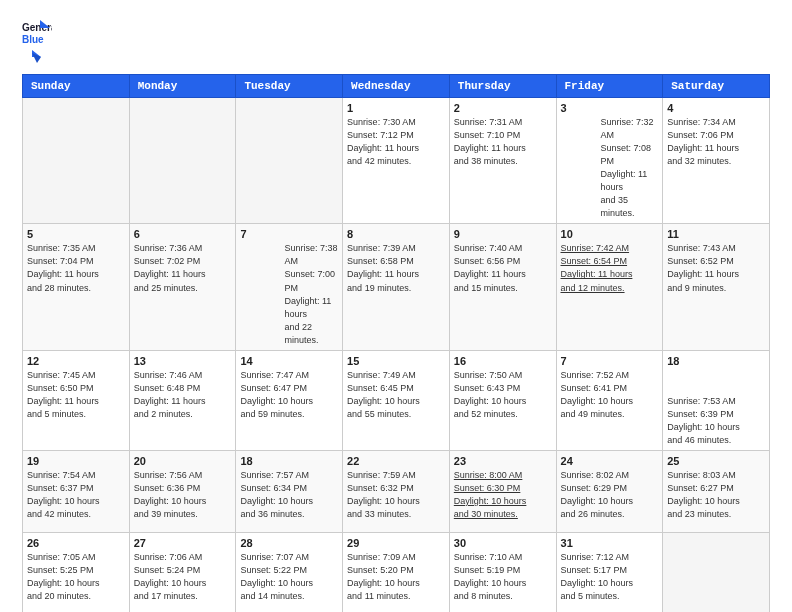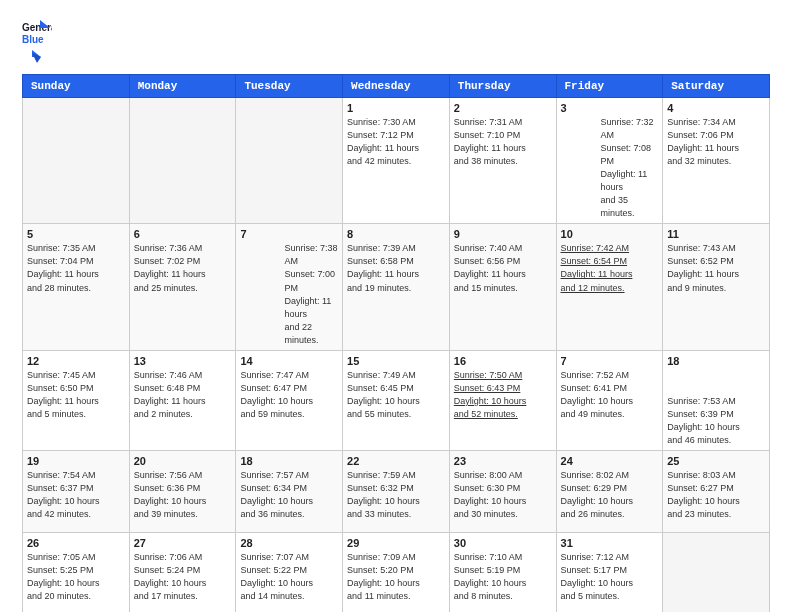--- a/index.html
+++ b/index.html
@@ -232,21 +232,21 @@
           </td>
           <td>
             <span class="day-number">15</span>
             <div class="day-info" style="white-space: pre-line;">Sunrise: 7:49 AM
 Sunset: 6:45 PM
 Daylight: 10 hours
 and 55 minutes.</div>
           </td>
           <td>
             <span class="day-number">16</span>
-            <div class="day-info" style="white-space: pre-line; text-decoration: underline;">Sunrise: 7:50 AM
+            <div class="day-info" style="white-space: pre-line;">Sunrise: 7:50 AM
 Sunset: 6:43 PM
 Daylight: 10 hours
 and 52 minutes.</div>
           </td>
           <td>
             <span class="day-number">7</span>
             <div class="day-info" style="white-space: pre-line;">Sunrise: 7:52 AM
 Sunset: 6:41 PM
 Daylight: 10 hours
 and 49 minutes.</div>
@@ -283,21 +283,21 @@
           </td>
           <td>
             <span class="day-number">22</span>
             <div class="day-info" style="white-space: pre-line;">Sunrise: 7:59 AM
 Sunset: 6:32 PM
 Daylight: 10 hours
 and 33 minutes.</div>
           </td>
           <td>
             <span class="day-number">23</span>
-            <div class="day-info" style="white-space: pre-line;">Sunrise: 8:00 AM
+            <div class="day-info" style="white-space: pre-line; text-decoration: underline;">Sunrise: 8:00 AM
 Sunset: 6:30 PM
 Daylight: 10 hours
 and 30 minutes.</div>
           </td>
           <td>
             <span class="day-number">24</span>
             <div class="day-info" style="white-space: pre-line;">Sunrise: 8:02 AM
 Sunset: 6:29 PM
 Daylight: 10 hours
 and 26 minutes.</div>

